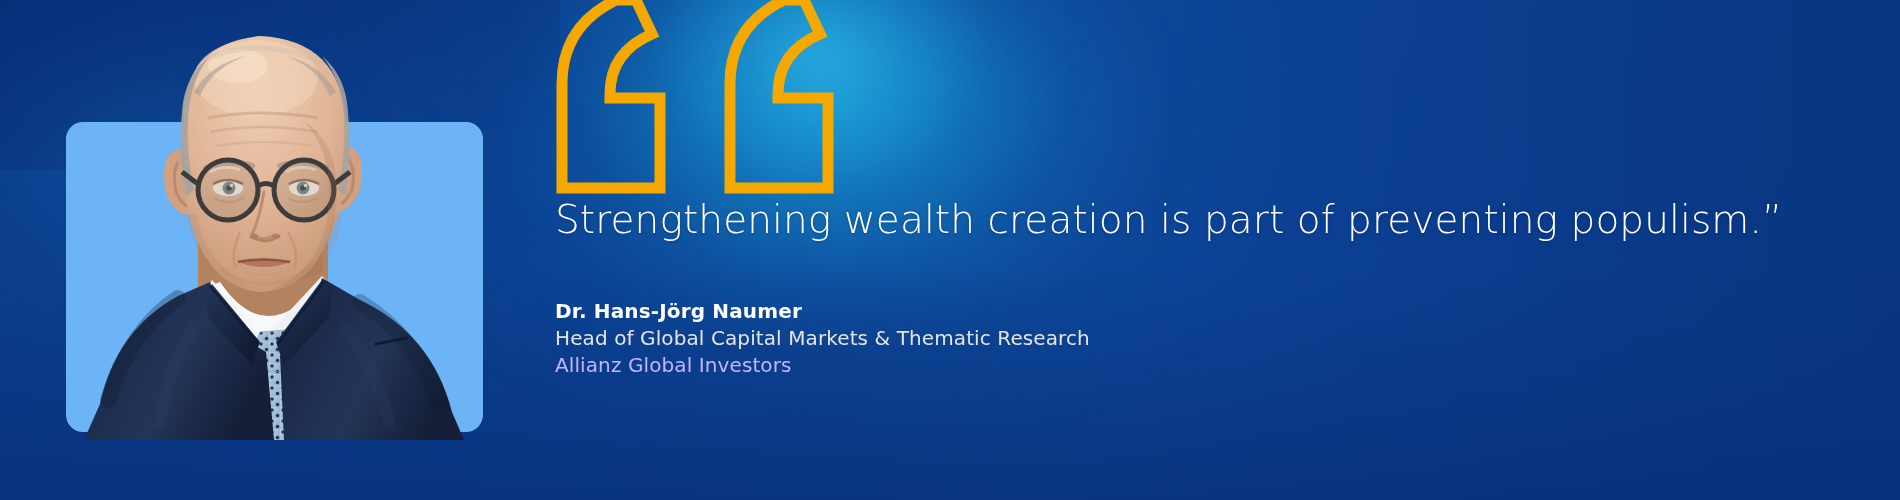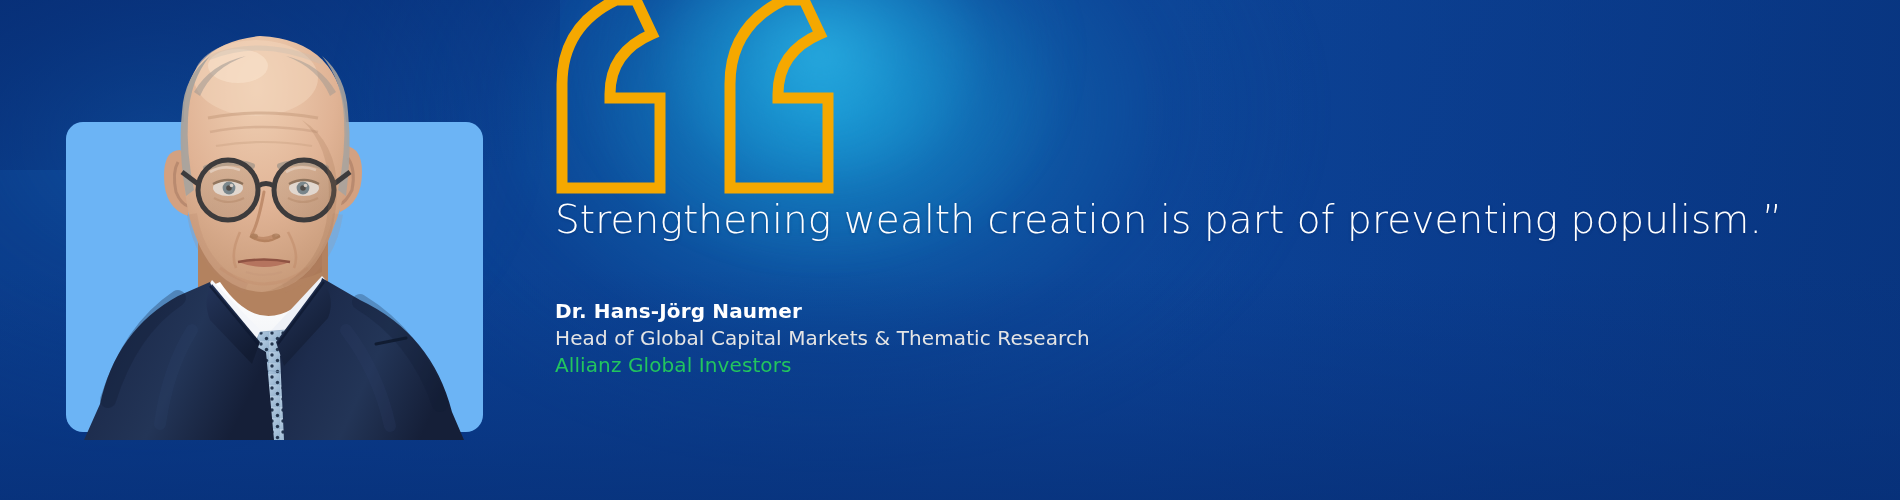--- a/index.html
+++ b/index.html
@@ -58,21 +58,21 @@
   .quote-line{position:absolute;left:0;top:196px;width:1330px;
     color:#ffffff;font-size:39px;line-height:48px;font-weight:300;
     letter-spacing:0.1px;white-space:nowrap;
     font-family:"DejaVu Sans","Liberation Sans",sans-serif;
     text-shadow:0 1px 3px rgba(4,30,80,0.35);}
   .attrib{position:absolute;left:0;top:268px;width:900px;margin-top:30px;}
   .attrib-name{color:#ffffff;font-size:20px;line-height:27px;font-weight:700;
     letter-spacing:0.15px;font-family:"DejaVu Sans","Liberation Sans",sans-serif;}
   .attrib-role{color:#e5e5e5;font-size:20px;line-height:27px;font-weight:400;
     letter-spacing:0.1px;font-family:"DejaVu Sans","Liberation Sans",sans-serif;}
-  .attrib-org{color:#22c55e;font-size:20px;line-height:27px;font-weight:400;
+  .attrib-org{color:#c4b5fd;font-size:20px;line-height:27px;font-weight:400;
     letter-spacing:0.1px;font-family:"DejaVu Sans","Liberation Sans",sans-serif;}
 </style>
 </head>
 <body>
 
 <div class="banner">
 
   <div class="bg-base"></div>
   <div class="bg-glow-left"></div>
   <div class="bg-glow-cyan"></div>

